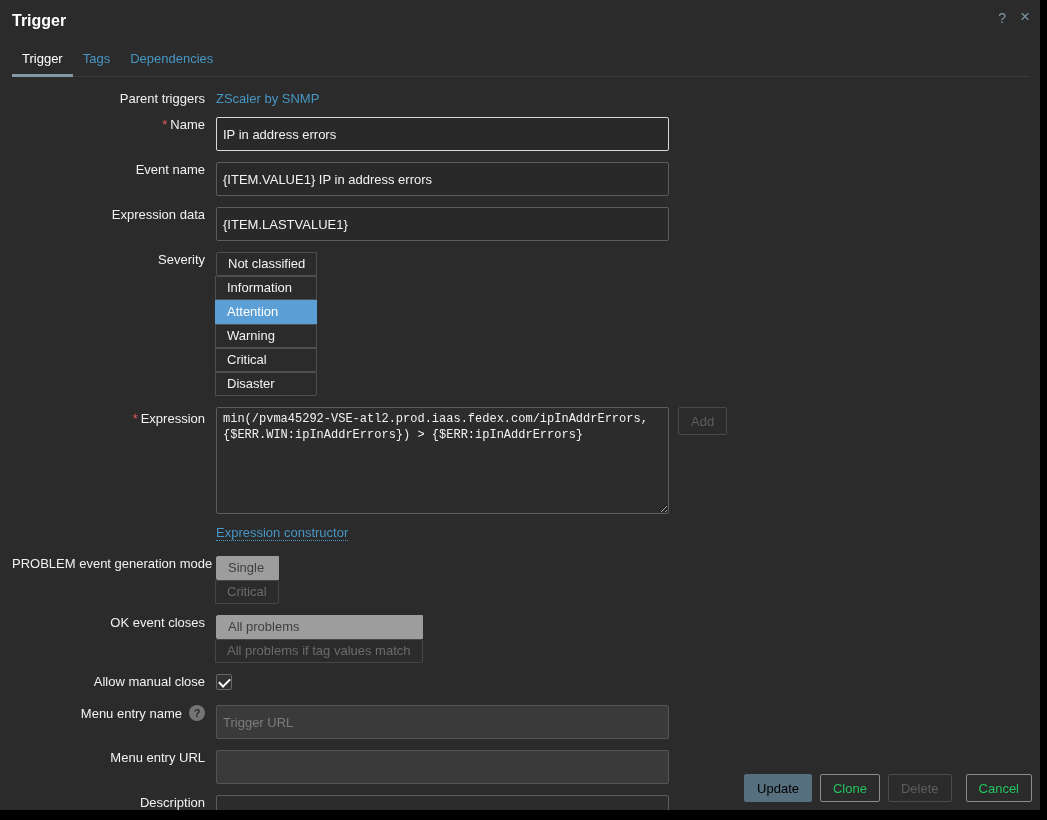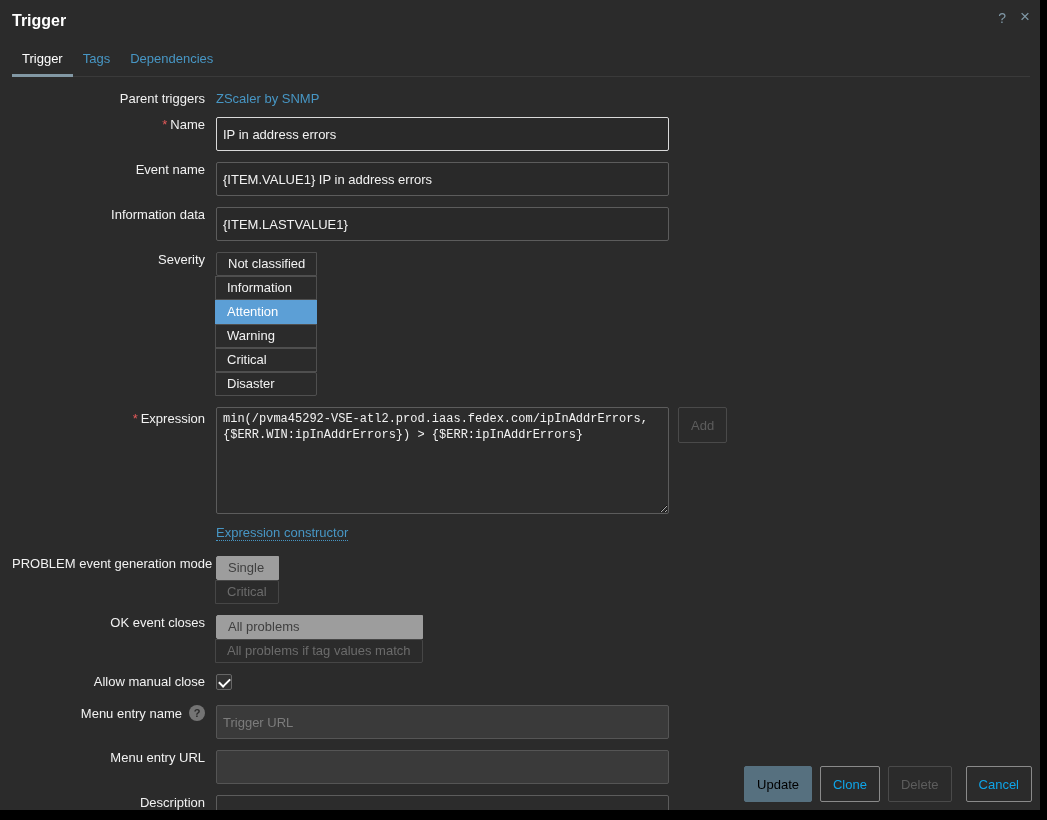--- a/index.html
+++ b/index.html
@@ -62,22 +62,22 @@
   .cbx.dim.checked::after { border-color:#7e97a7; }
   .cbx.dim { cursor:default; }
   
   .help-circle {
     display:inline-flex; width:16px; height:16px; border-radius:50%; background:#747474; color:#2b2b2b;
     font-size:11px; font-weight:bold; align-items:center; justify-content:center; margin-left:7px;
     vertical-align:middle; cursor:pointer;
   }
   .lbl-flex { display:flex; justify-content:flex-end; align-items:center; }
   
-  .btn { height:36px; padding:0 12px; font-family:"Liberation Sans", sans-serif; font-size:13px; border-radius:2px; cursor:pointer; }
-  .btn.ghost { background:transparent; border:1px solid #8a8a8a; color:#0ea5e9; }
+  .btn { height:28px; padding:0 12px; font-family:"Liberation Sans", sans-serif; font-size:13px; border-radius:2px; cursor:pointer; }
+  .btn.ghost { background:transparent; border:1px solid #8a8a8a; color:#22c55e; }
   .btn.disabled { background:transparent; border:1px solid #4a4a4a; color:#5d5d5d; cursor:default; }
   .btn.primary { background:#56707f; border:1px solid #56707f; color:#000000; }
   .add-btn { margin-left:9px; }
   
   .footer { position:absolute; right:8px; bottom:8px; display:flex; gap:8px; }
   .footer .btn.cancel { margin-left:6px; }
   .expr-wrap { display:flex; align-items:flex-start; }
 </style>
 </head>
 <body>
@@ -109,21 +109,21 @@
       <div class="lbl"><span class="req">*</span><span>Name</span></div>
       <input class="tin focused" type="text" value="IP in address errors" style="">
     </div>
 
     <div class="row">
       <div class="lbl">Event name</div>
       <input class="tin" type="text" value="{ITEM.VALUE1} IP in address errors" style="">
     </div>
 
     <div class="row">
-      <div class="lbl">Information data</div>
+      <div class="lbl">Expression data</div>
       <input class="tin" type="text" value="{ITEM.LASTVALUE1}" style="">
     </div>
 
     <div class="row">
       <div class="lbl">Severity</div>
       <div class="seg">
         <span>Not classified</span>
         <span>Information</span>
         <span class="sel">Attention</span>
         <span>Warning</span>

